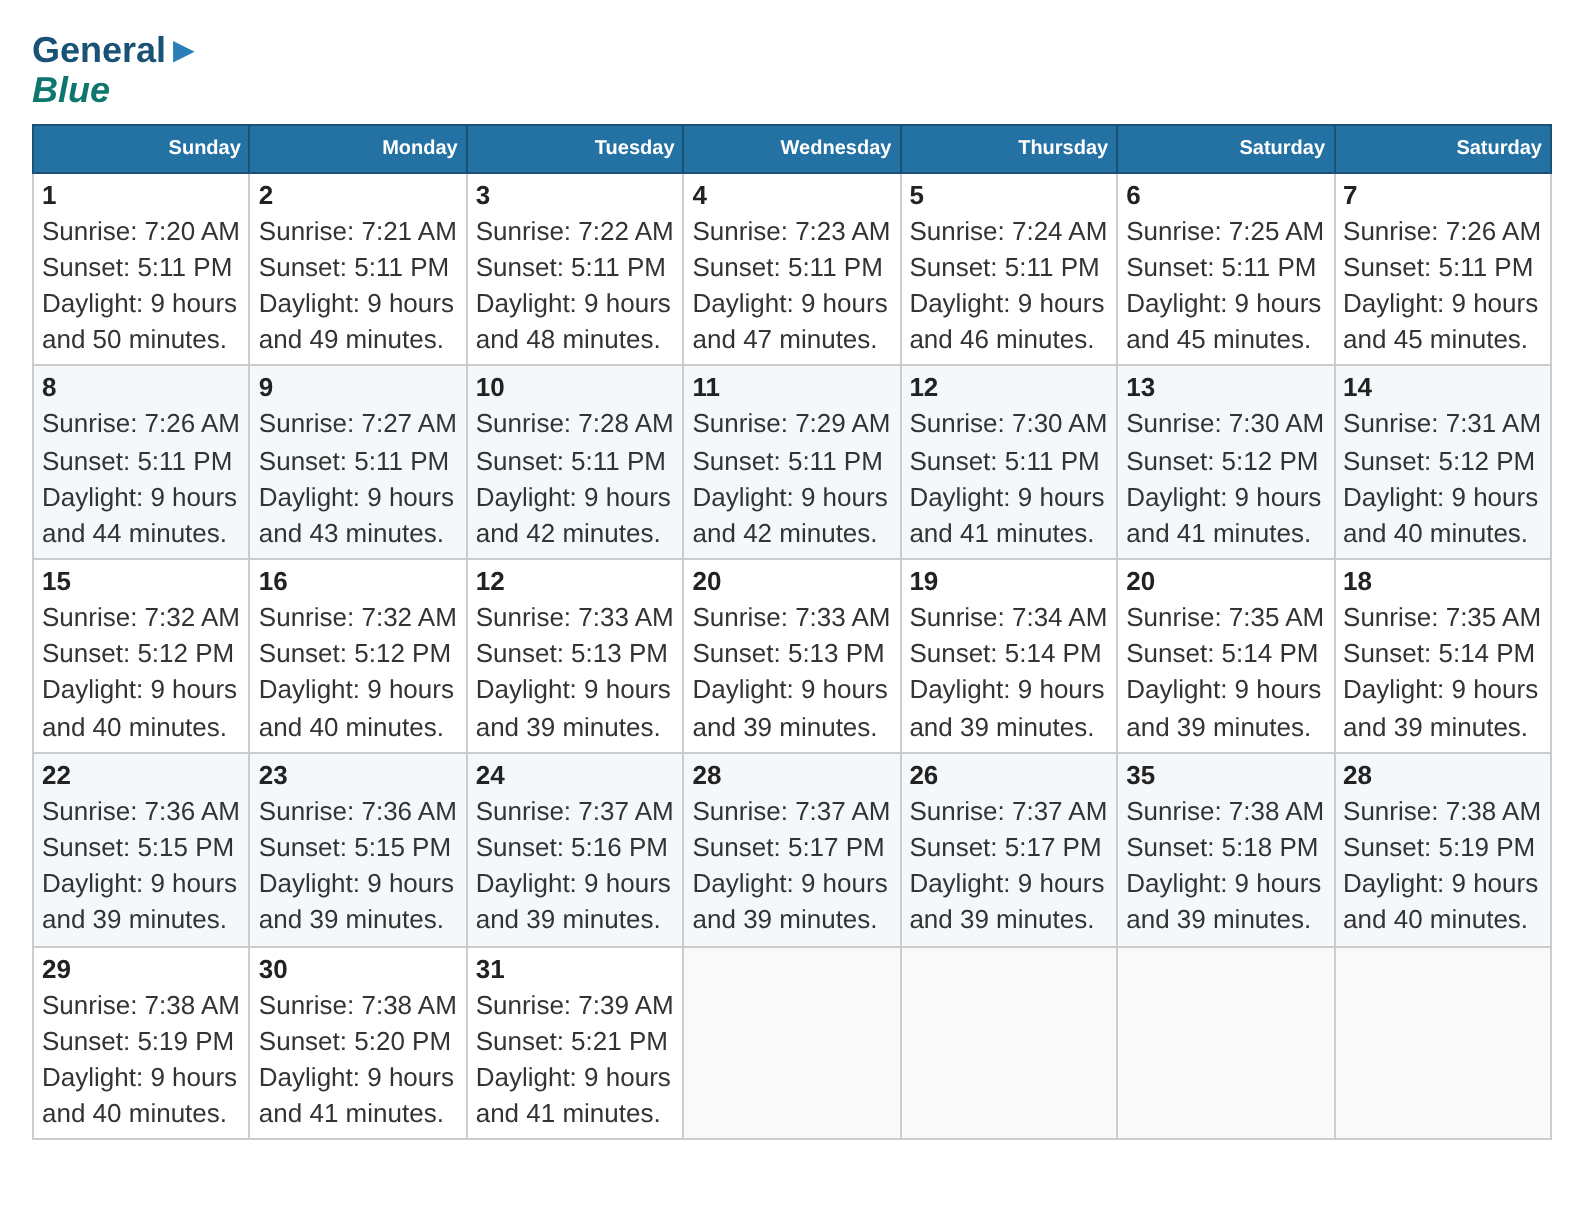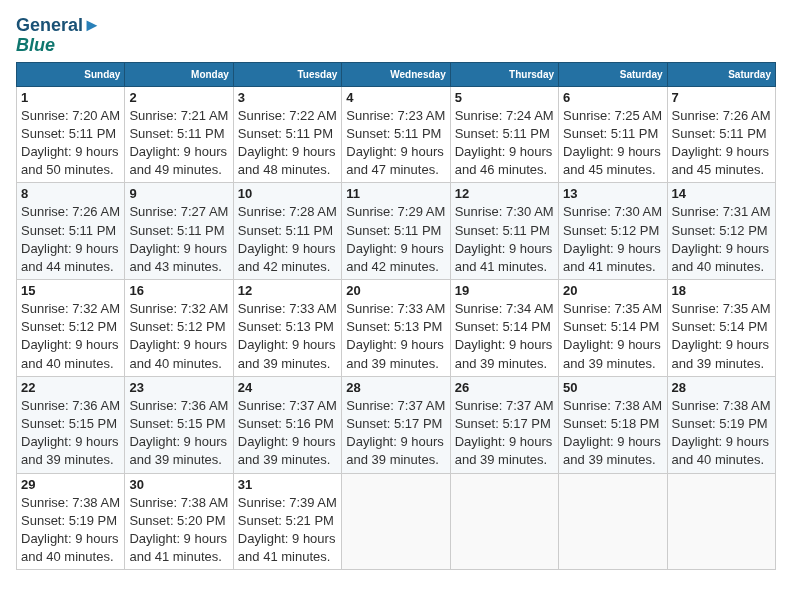--- a/index.html
+++ b/index.html
@@ -219,21 +219,21 @@
         </td>
         <td>
           <span class="day-number">28</span>
           <div class="day-info">Sunrise: 7:37 AM<br>Sunset: 5:17 PM<br>Daylight: 9 hours and 39 minutes.</div>
         </td>
         <td>
           <span class="day-number">26</span>
           <div class="day-info">Sunrise: 7:37 AM<br>Sunset: 5:17 PM<br>Daylight: 9 hours and 39 minutes.</div>
         </td>
         <td>
-          <span class="day-number">50</span>
+          <span class="day-number">35</span>
           <div class="day-info">Sunrise: 7:38 AM<br>Sunset: 5:18 PM<br>Daylight: 9 hours and 39 minutes.</div>
         </td>
         <td>
           <span class="day-number">28</span>
           <div class="day-info">Sunrise: 7:38 AM<br>Sunset: 5:19 PM<br>Daylight: 9 hours and 40 minutes.</div>
         </td>
       </tr>
       <tr>
         <td>
           <span class="day-number">29</span>

